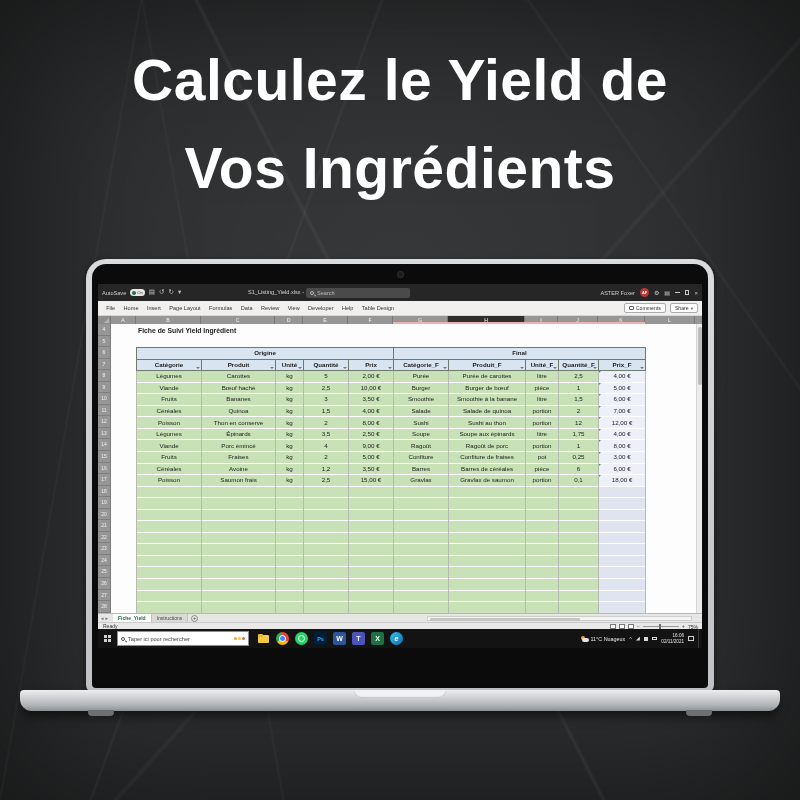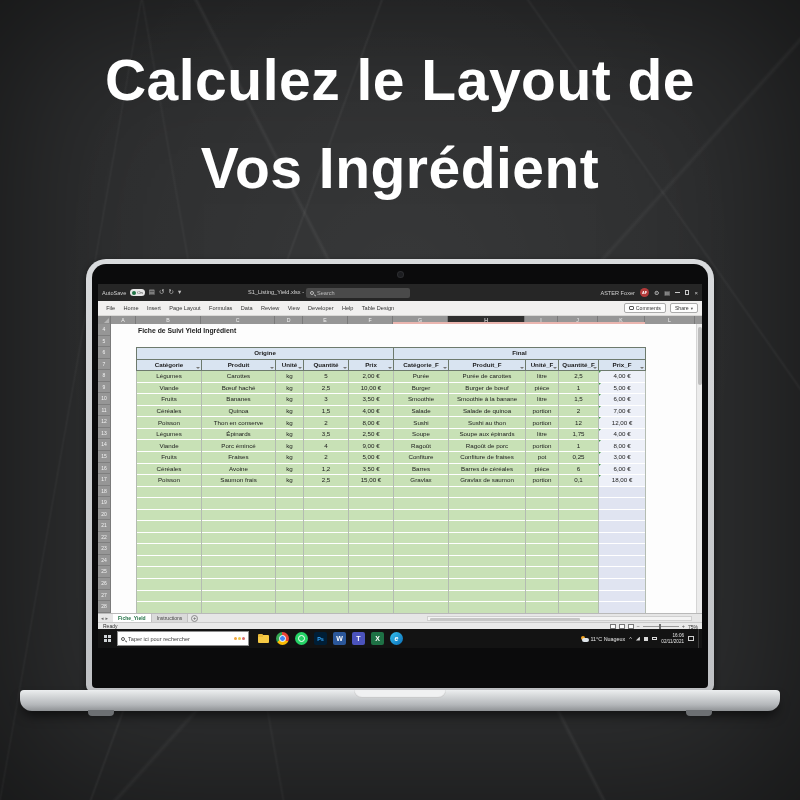--- a/index.html
+++ b/index.html
@@ -150,22 +150,22 @@
   .clock{text-align:right;font-size:4.6px;line-height:1.2;}
   .notif{width:6px;height:5px;border:1px solid #cfcfcf;}
   .showdesk{width:2px;height:19px;border-left:1px solid #3a3a3a;}
 </style>
 </head>
 <body>
 
 <div id="canvas">
 
   <div class="poster-title">
-    <div>Calculez le Layout de</div>
-    <div>Vos Ingrédient</div>
+    <div>Calculez le Yield de</div>
+    <div>Vos Ingrédients</div>
   </div>
 
   <div class="laptop">
     <div class="lid">
       <div class="bezel">
         <div class="camera"></div>
 
         <div class="screen">
 
           <div class="xl-titlebar">

